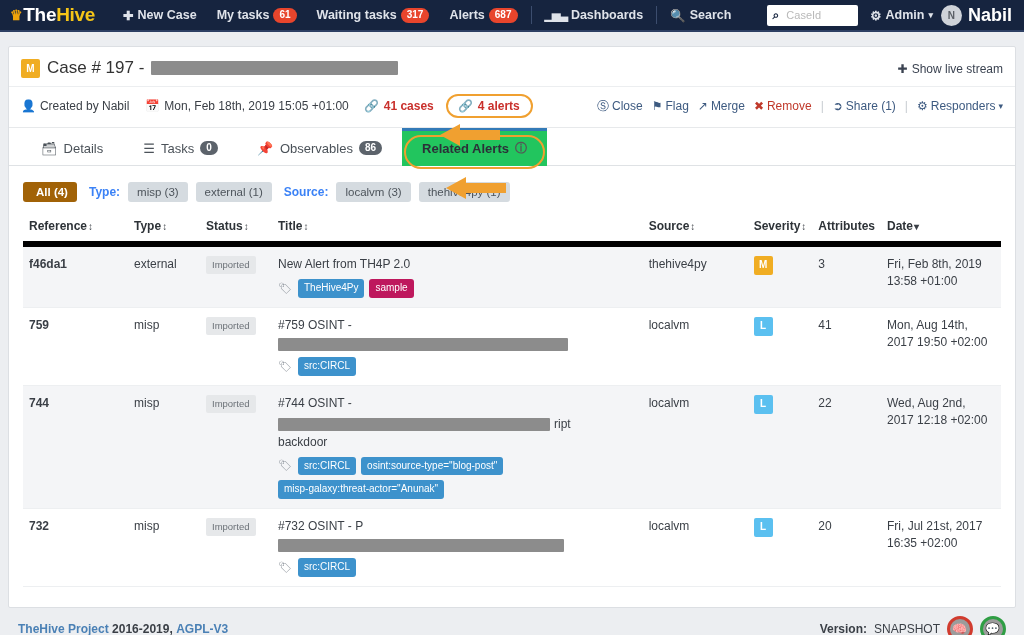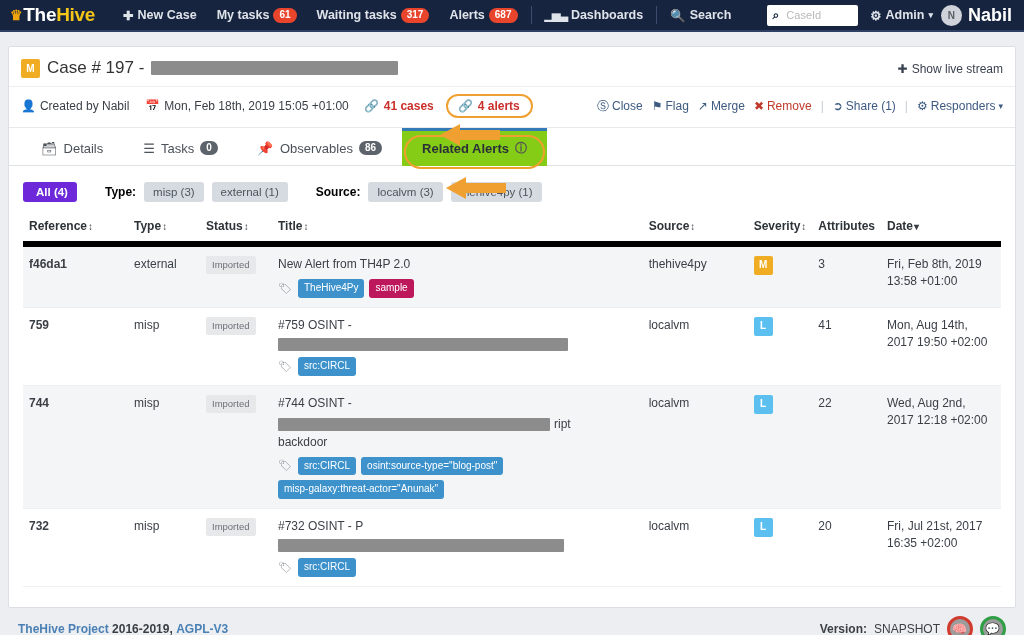--- a/index.html
+++ b/index.html
@@ -98,35 +98,35 @@
     padding:0 20px; font-size:13px; color:#4b5259; cursor:pointer;
     border-top:3px solid transparent; position:relative; white-space:nowrap;
   }
   .tab .ti { color:#4b5259; font-size:13px; }
   .tab-pill {
     background:#5c636b; color:#fff; border-radius:9px;
     font-size:10px; font-weight:bold; padding:1px 6px 2px;
   }
   .tab.active {
     border-top:3px solid #337ab7; font-weight:bold; color:#2b3038;
-    background:#84cc16; margin-bottom:-1px;
+    background:#22c55e; margin-bottom:-1px;
   }
   .tab-ring {
     position:absolute; left:2px; right:2px; top:4px; bottom:-3px;
     border:2px solid #f0a030; border-radius:22px; pointer-events:none;
   }
 
   
   .filters { display:flex; align-items:center; gap:8px; padding:16px 14px 10px; font-size:12px; }
   .chip {
     background:#d5dbe0; color:#4d545b; border-radius:3px;
     padding:4px 9px; cursor:pointer; font-size:11.5px;
   }
-  .chip.all { background:#6d28d9; color:#fff; font-weight:bold;padding-left:13px; }
-  .flabel { font-weight:bold; color:#000000; margin-left:20px;text-align:center; }
+  .chip.all { background:#a16207; color:#fff; font-weight:bold;padding-left:13px; }
+  .flabel { font-weight:bold; color:#3b82f6; margin-left:4px;text-align:center; }
 
   
   table.alerts { width:100%; border-collapse:collapse; font-size:12px; }
   table.alerts thead th {
     text-align:left; font-size:12px; font-weight:bold; color:#2e3338;
     padding:7px 6px 8px; border-bottom:6px solid #000000; white-space:nowrap;
   }
   table.alerts thead th .sortico { color:#3a3f46; font-size:10px; margin-left:1px; }
   table.alerts tbody td {
     padding:9px 6px; vertical-align:top; color:#3a3f46;

